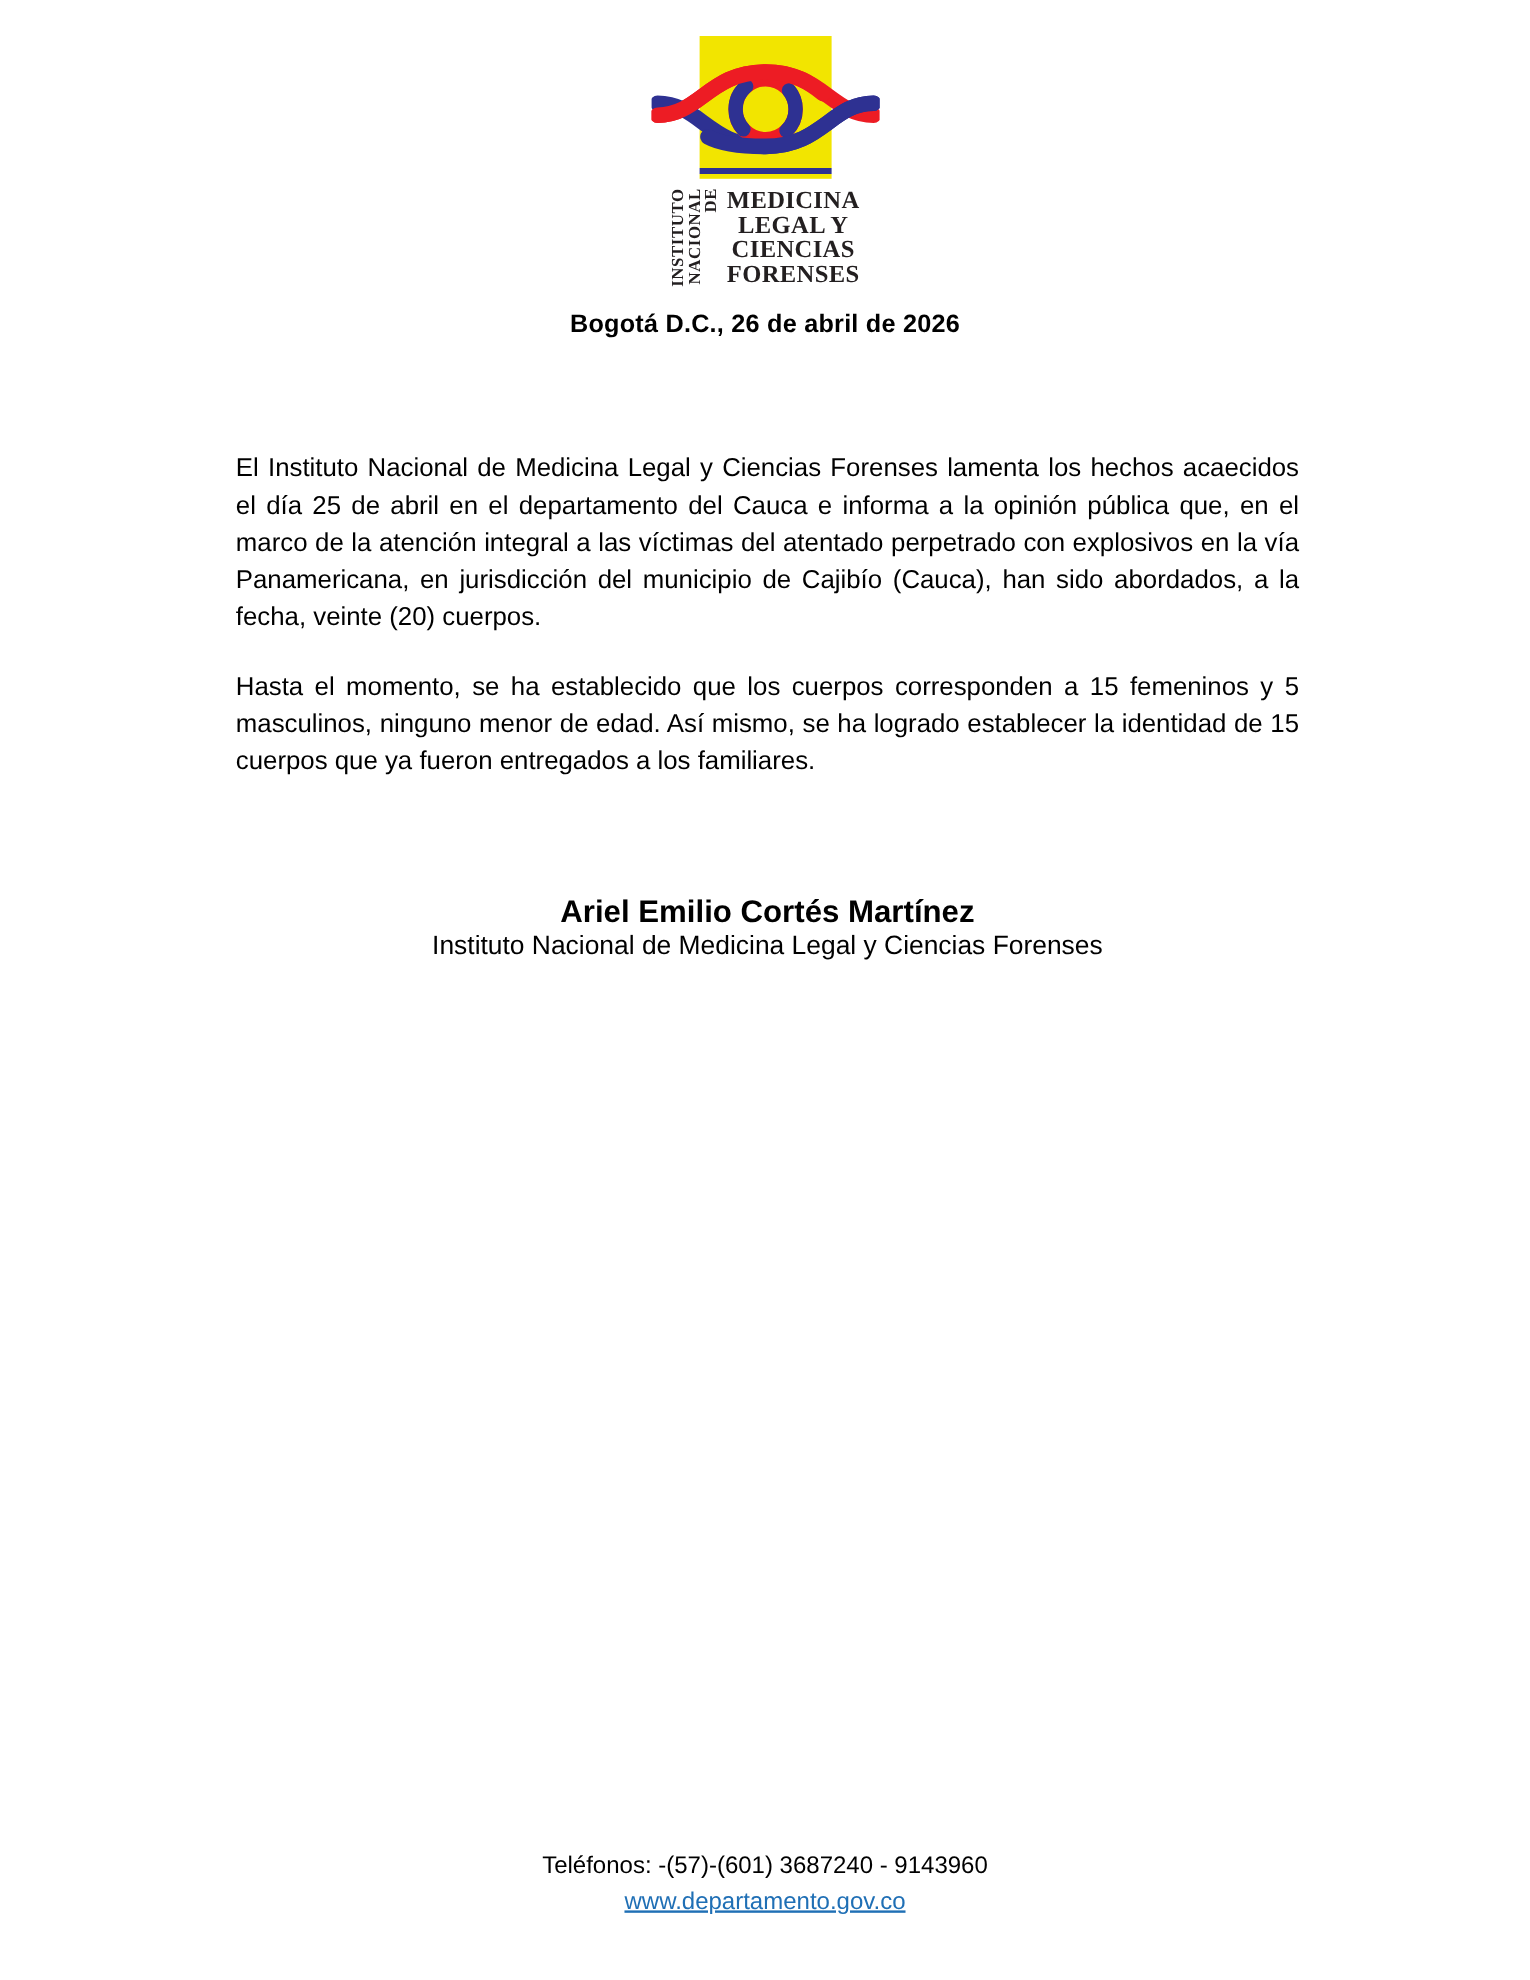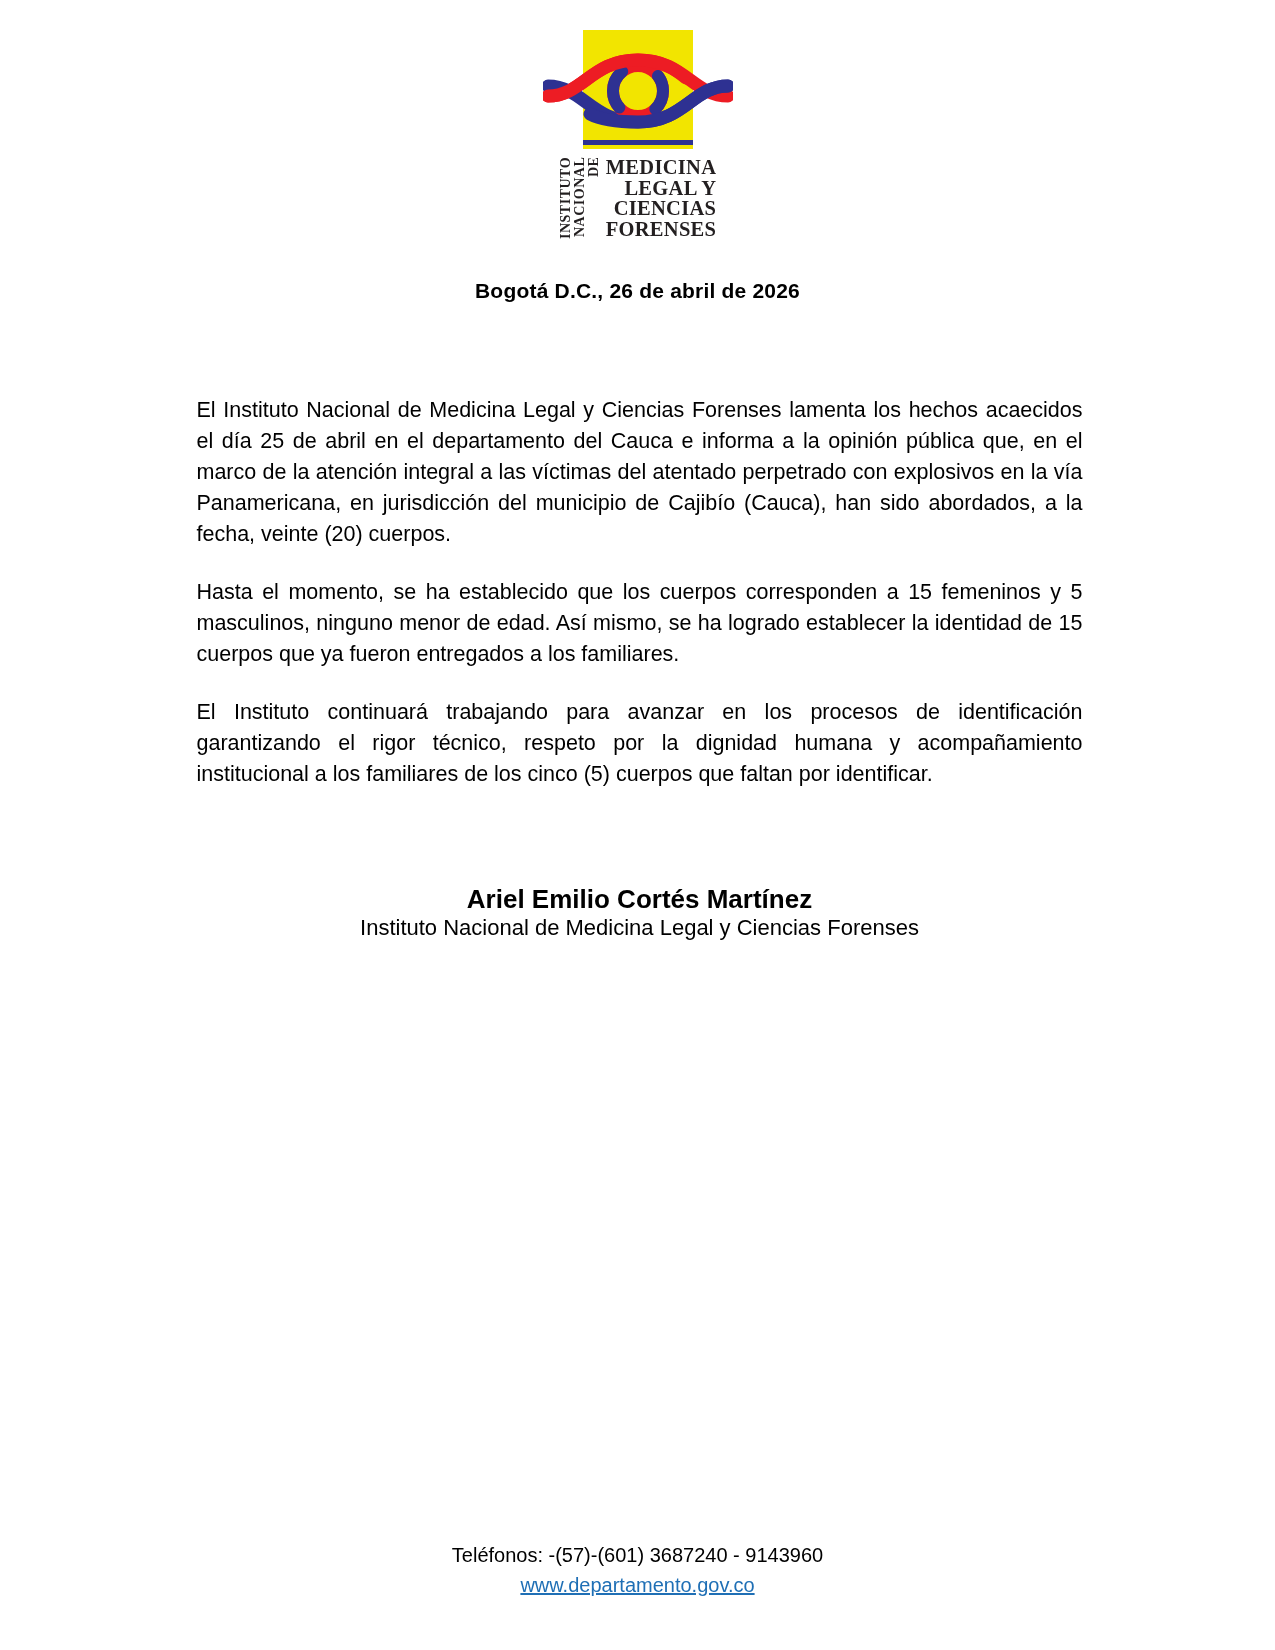--- a/index.html
+++ b/index.html
@@ -62,37 +62,37 @@
     text-align: right;
     color: #231f20;
   }
   .logo-main {
     font-family: "Liberation Serif", serif;
     font-weight: bold;
     font-size: 20.5px;
     line-height: 20.5px;
     letter-spacing: 0.3px;
     color: #231f20;
-    text-align: right;
+    text-align: center;
   }
   .logo-main div { white-space: nowrap; }
 
   
   .doc-title {
     text-align: center;
     font-size: 21px;
     font-weight: bold;
     margin-top: 62px;
     letter-spacing: 0.2px;
   }
   .doc-date {
     text-align: center;
     font-size: 21px;
     font-weight: bold;
-    margin-top: 40px;
+    margin-top: 20px;
     letter-spacing: 0.2px;
   }
 
   
   .body-wrap {
     margin: 0 auto;
     width: 890px;
     padding-left: 4px;
     box-sizing: border-box;
     margin-top: 92px;
@@ -182,21 +182,20 @@
         <div>FORENSES</div>
       </div>
     </div>
   </div>
 
   <div class="doc-date">Bogotá D.C., 26 de abril de 2026</div>
 
   <div class="body-wrap">
     <p class="para">El Instituto Nacional de Medicina Legal y Ciencias Forenses lamenta los hechos acaecidos el día 25 de abril en el departamento del Cauca e informa a la opinión pública que, en el marco de la atención integral a las víctimas del atentado perpetrado con explosivos en la vía Panamericana, en jurisdicción del municipio de Cajibío (Cauca), han sido abordados, a la fecha, veinte (20) cuerpos.</p>
     <p class="para">Hasta el momento, se ha establecido que los cuerpos corresponden a 15 femeninos y 5 masculinos, ninguno menor de edad. Así mismo, se ha logrado establecer la identidad de 15 cuerpos que ya fueron entregados a los familiares.</p>
-    <p class="para">El Instituto continuará trabajando para avanzar en los procesos de identificación garantizando el rigor técnico, respeto por la dignidad humana y acompañamiento institucional a los familiares de los cinco (5) cuerpos que faltan por identificar.</p>
 
     <div class="signature">
       <div class="sig-name">Ariel Emilio Cortés Martínez</div>
       <div class="sig-org">Instituto Nacional de Medicina Legal y Ciencias Forenses</div>
     </div>
   </div>
 
   <div class="footer">
     <div class="footer-line">Teléfonos: -(57)-(601) 3687240 - 9143960</div>
     <div class="footer-line">

